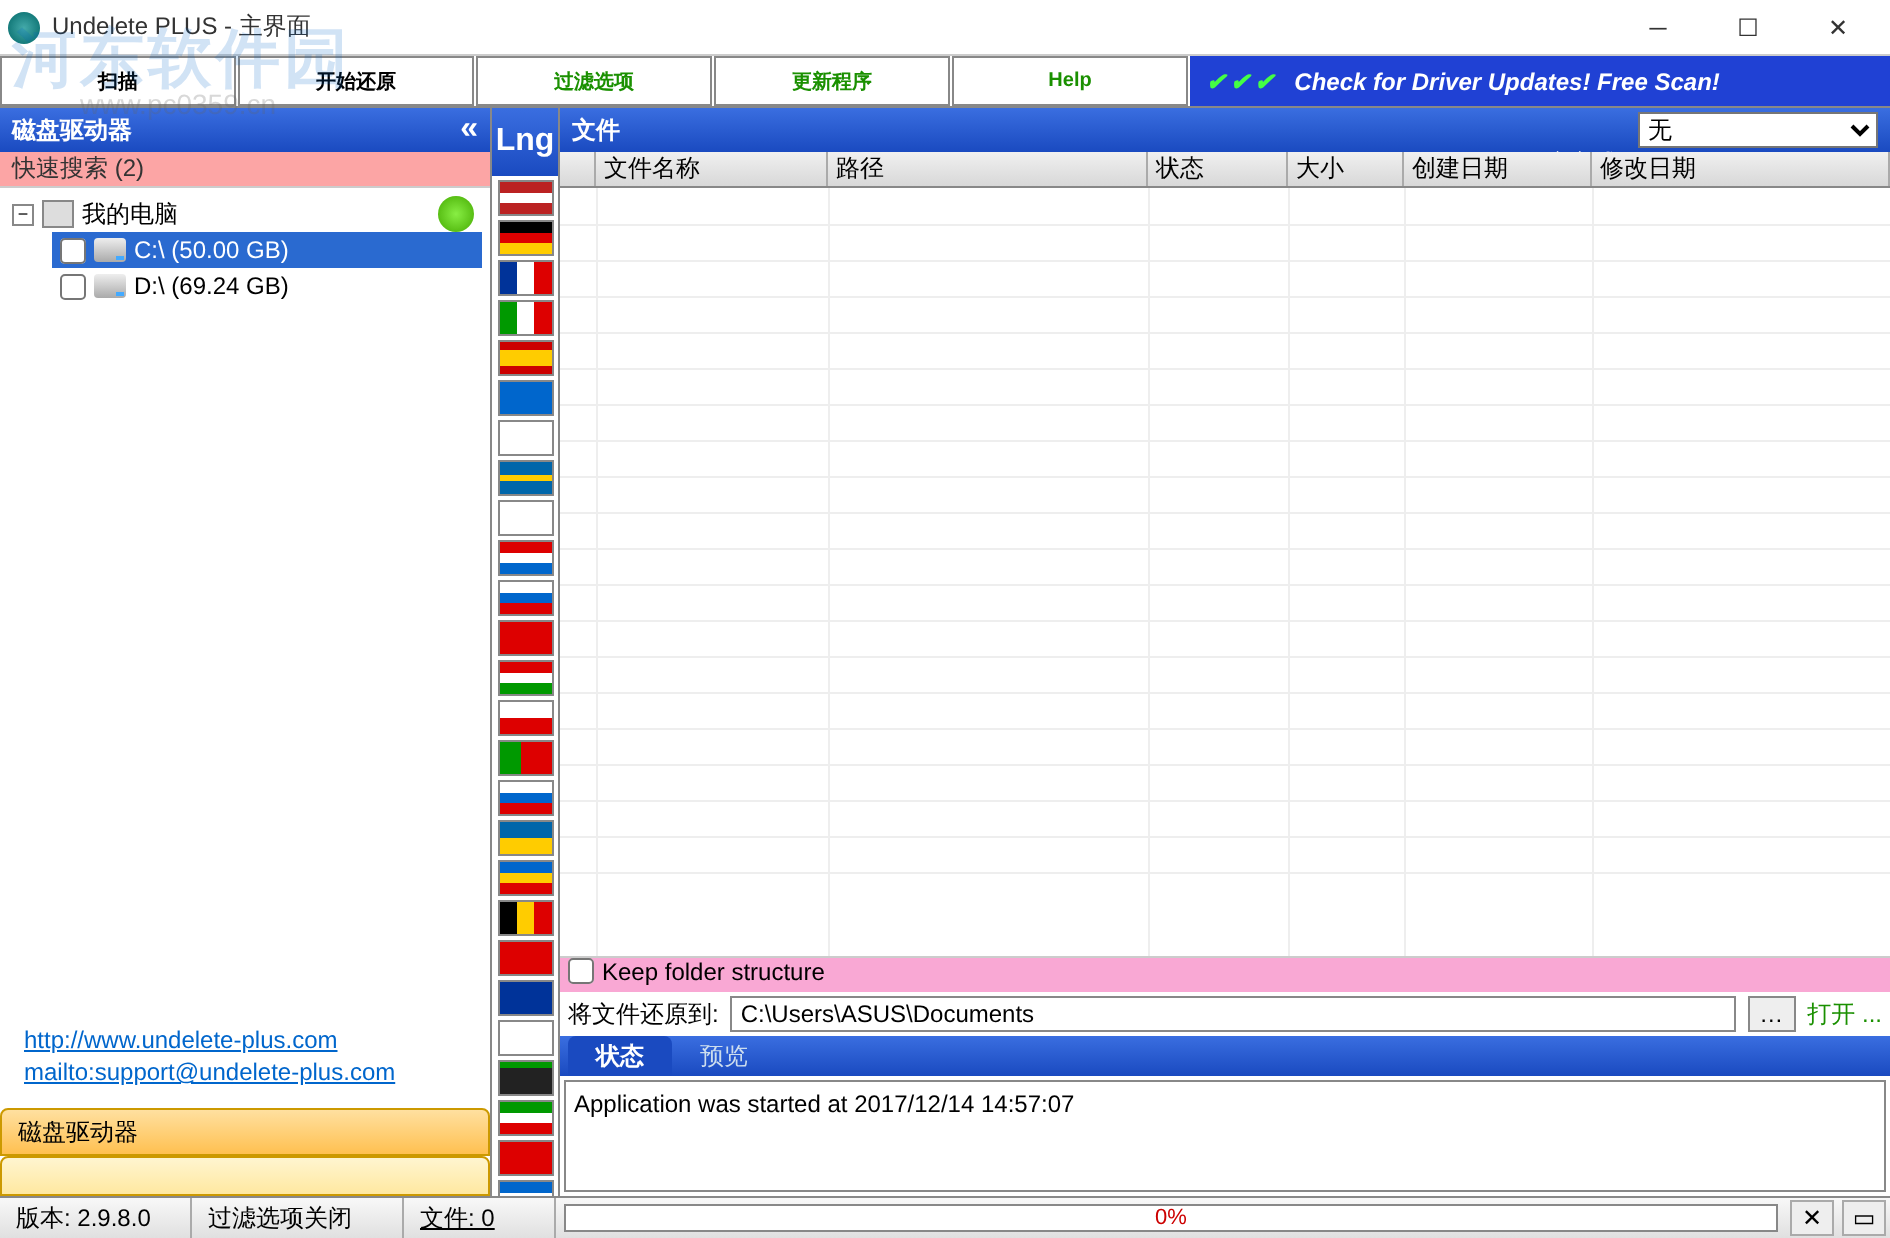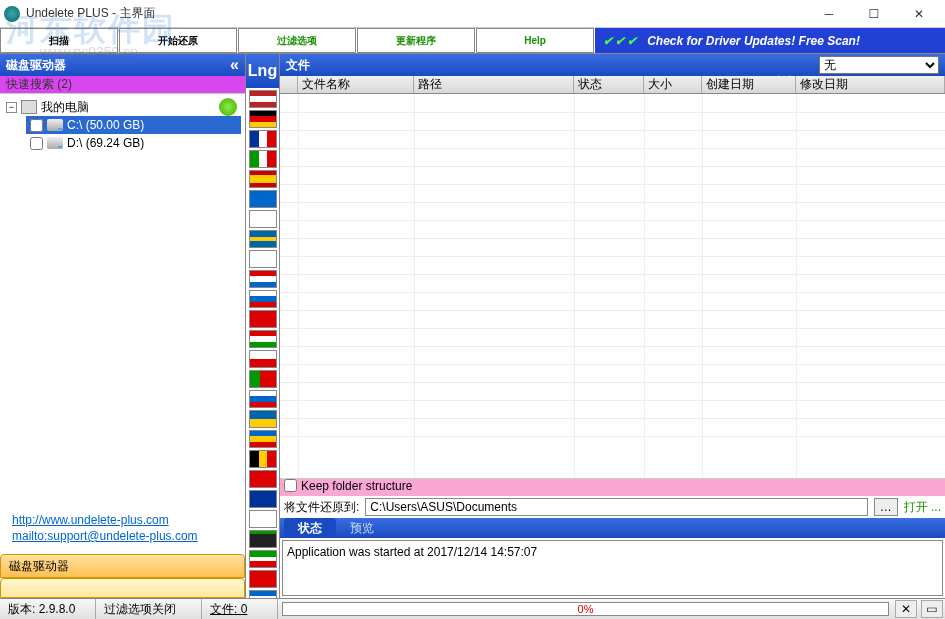--- a/index.html
+++ b/index.html
@@ -25,21 +25,21 @@
 
 
 .main { display: flex; height: 544px; }
 .left { width: 246px; display: flex; flex-direction: column; border-right: 1px solid #888; }
 .mid { width: 34px; border-right: 1px solid #888; display: flex; flex-direction: column; }
 .right { flex: 1; display: flex; flex-direction: column; }
 
 
 .panehdr { height: 22px; background: linear-gradient(#3a6ee0, #1a4ac0); color: #fff; font-weight: bold; display: flex; align-items: center; padding: 0 6px; }
 .panehdr .collapse { margin-left: auto; cursor: pointer; font-size: 16px; }
-.subhdr { height: 18px; background: #d946ef; padding: 0 6px; display: flex; align-items: center; color: #333; border-bottom: 1px solid #ccc; text-align: right; }
+.subhdr { height: 18px; background: #fca5a5; padding: 0 6px; display: flex; align-items: center; color: #333; border-bottom: 1px solid #ccc; text-align: right; }
 .tree { flex: 1; background: #fff; position: relative; padding: 4px; }
 .tree-row { display: flex; align-items: center; height: 18px; padding-left: 2px; }
 .tree-toggle { width: 11px; height: 11px; border: 1px solid #888; display: inline-flex; align-items: center; justify-content: center; font-size: 9px; line-height: 1; margin-right: 4px; cursor: pointer; }
 .tree-cb { margin: 0 4px 0 2px; }
 .drive-ico { width: 16px; height: 12px; background: linear-gradient(#eee, #aaa); border-radius: 2px; margin-right: 4px; position: relative; }
 .drive-ico::after { content: ""; position: absolute; bottom: 1px; right: 1px; width: 4px; height: 2px; background: #4af; }
 .pc-ico { width: 16px; height: 14px; background: #ddd; border: 1px solid #888; margin-right: 4px; }
 .tree-row.sel { background: #2a6ad0; color: #fff; }
 .refresh-ico { position: absolute; top: 4px; right: 8px; width: 18px; height: 18px; border-radius: 50%; background: radial-gradient(#8e4, #4a0); cursor: pointer; }
 .links { padding: 6px 8px; }

